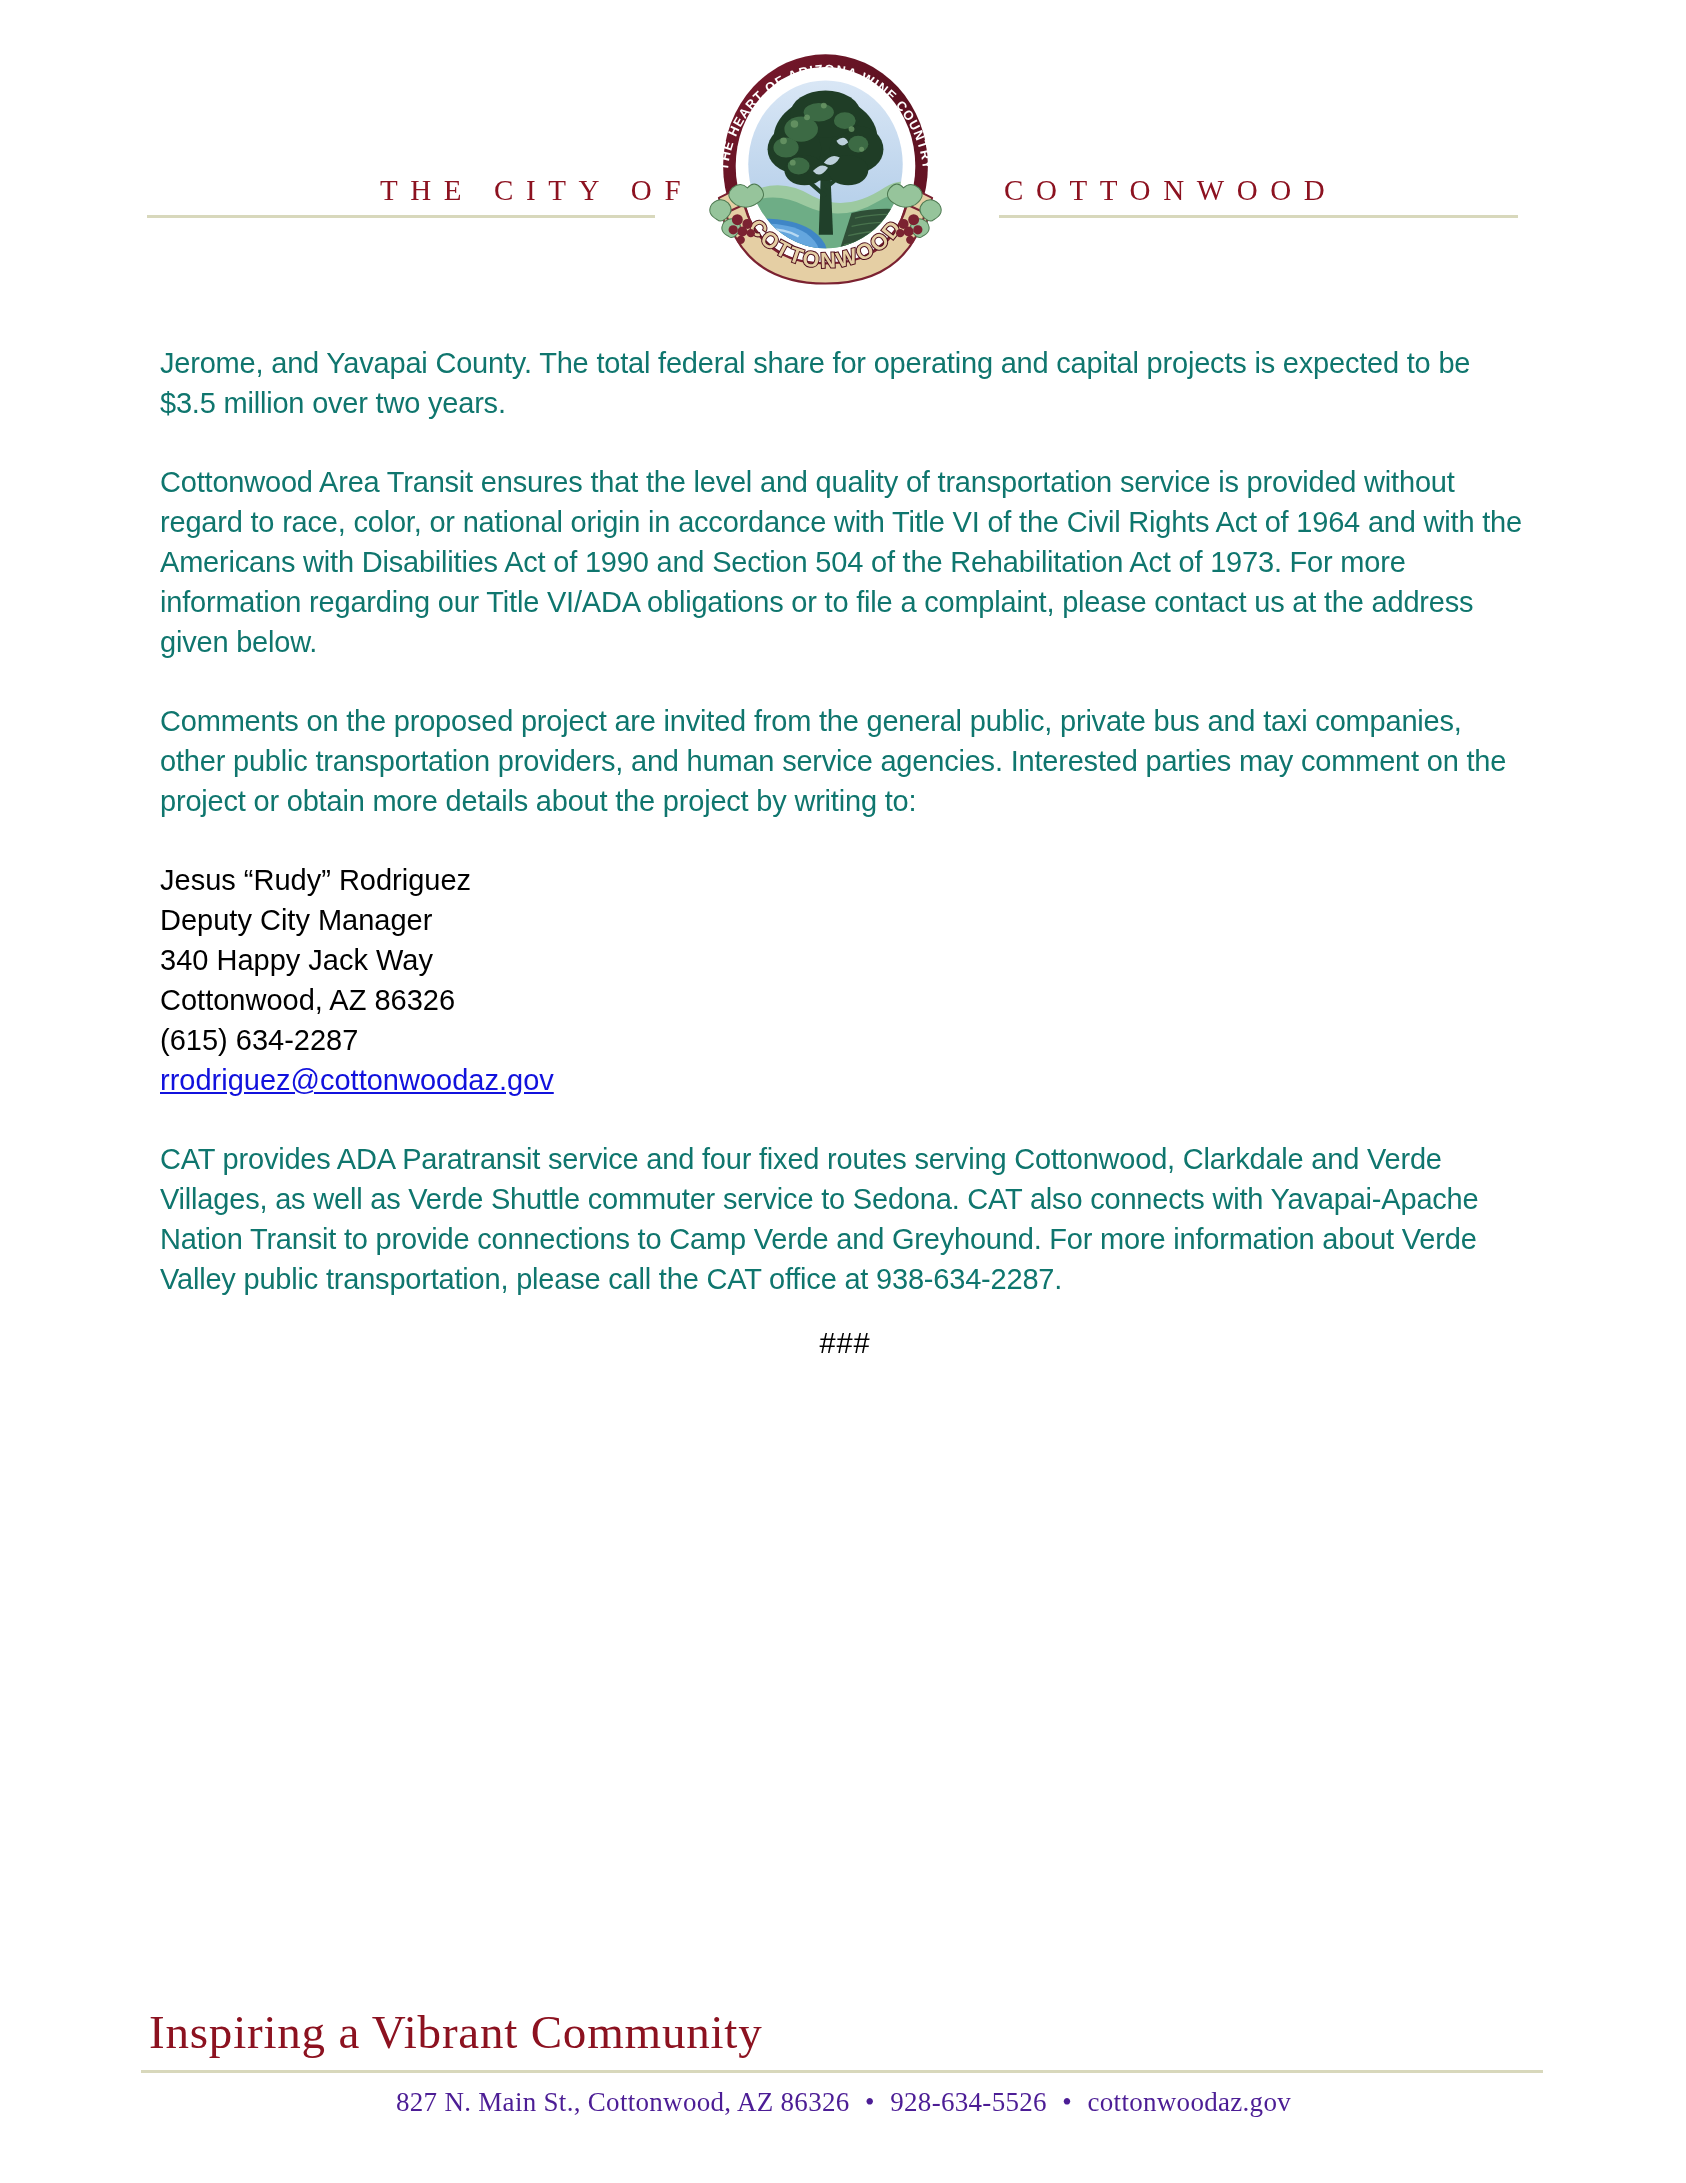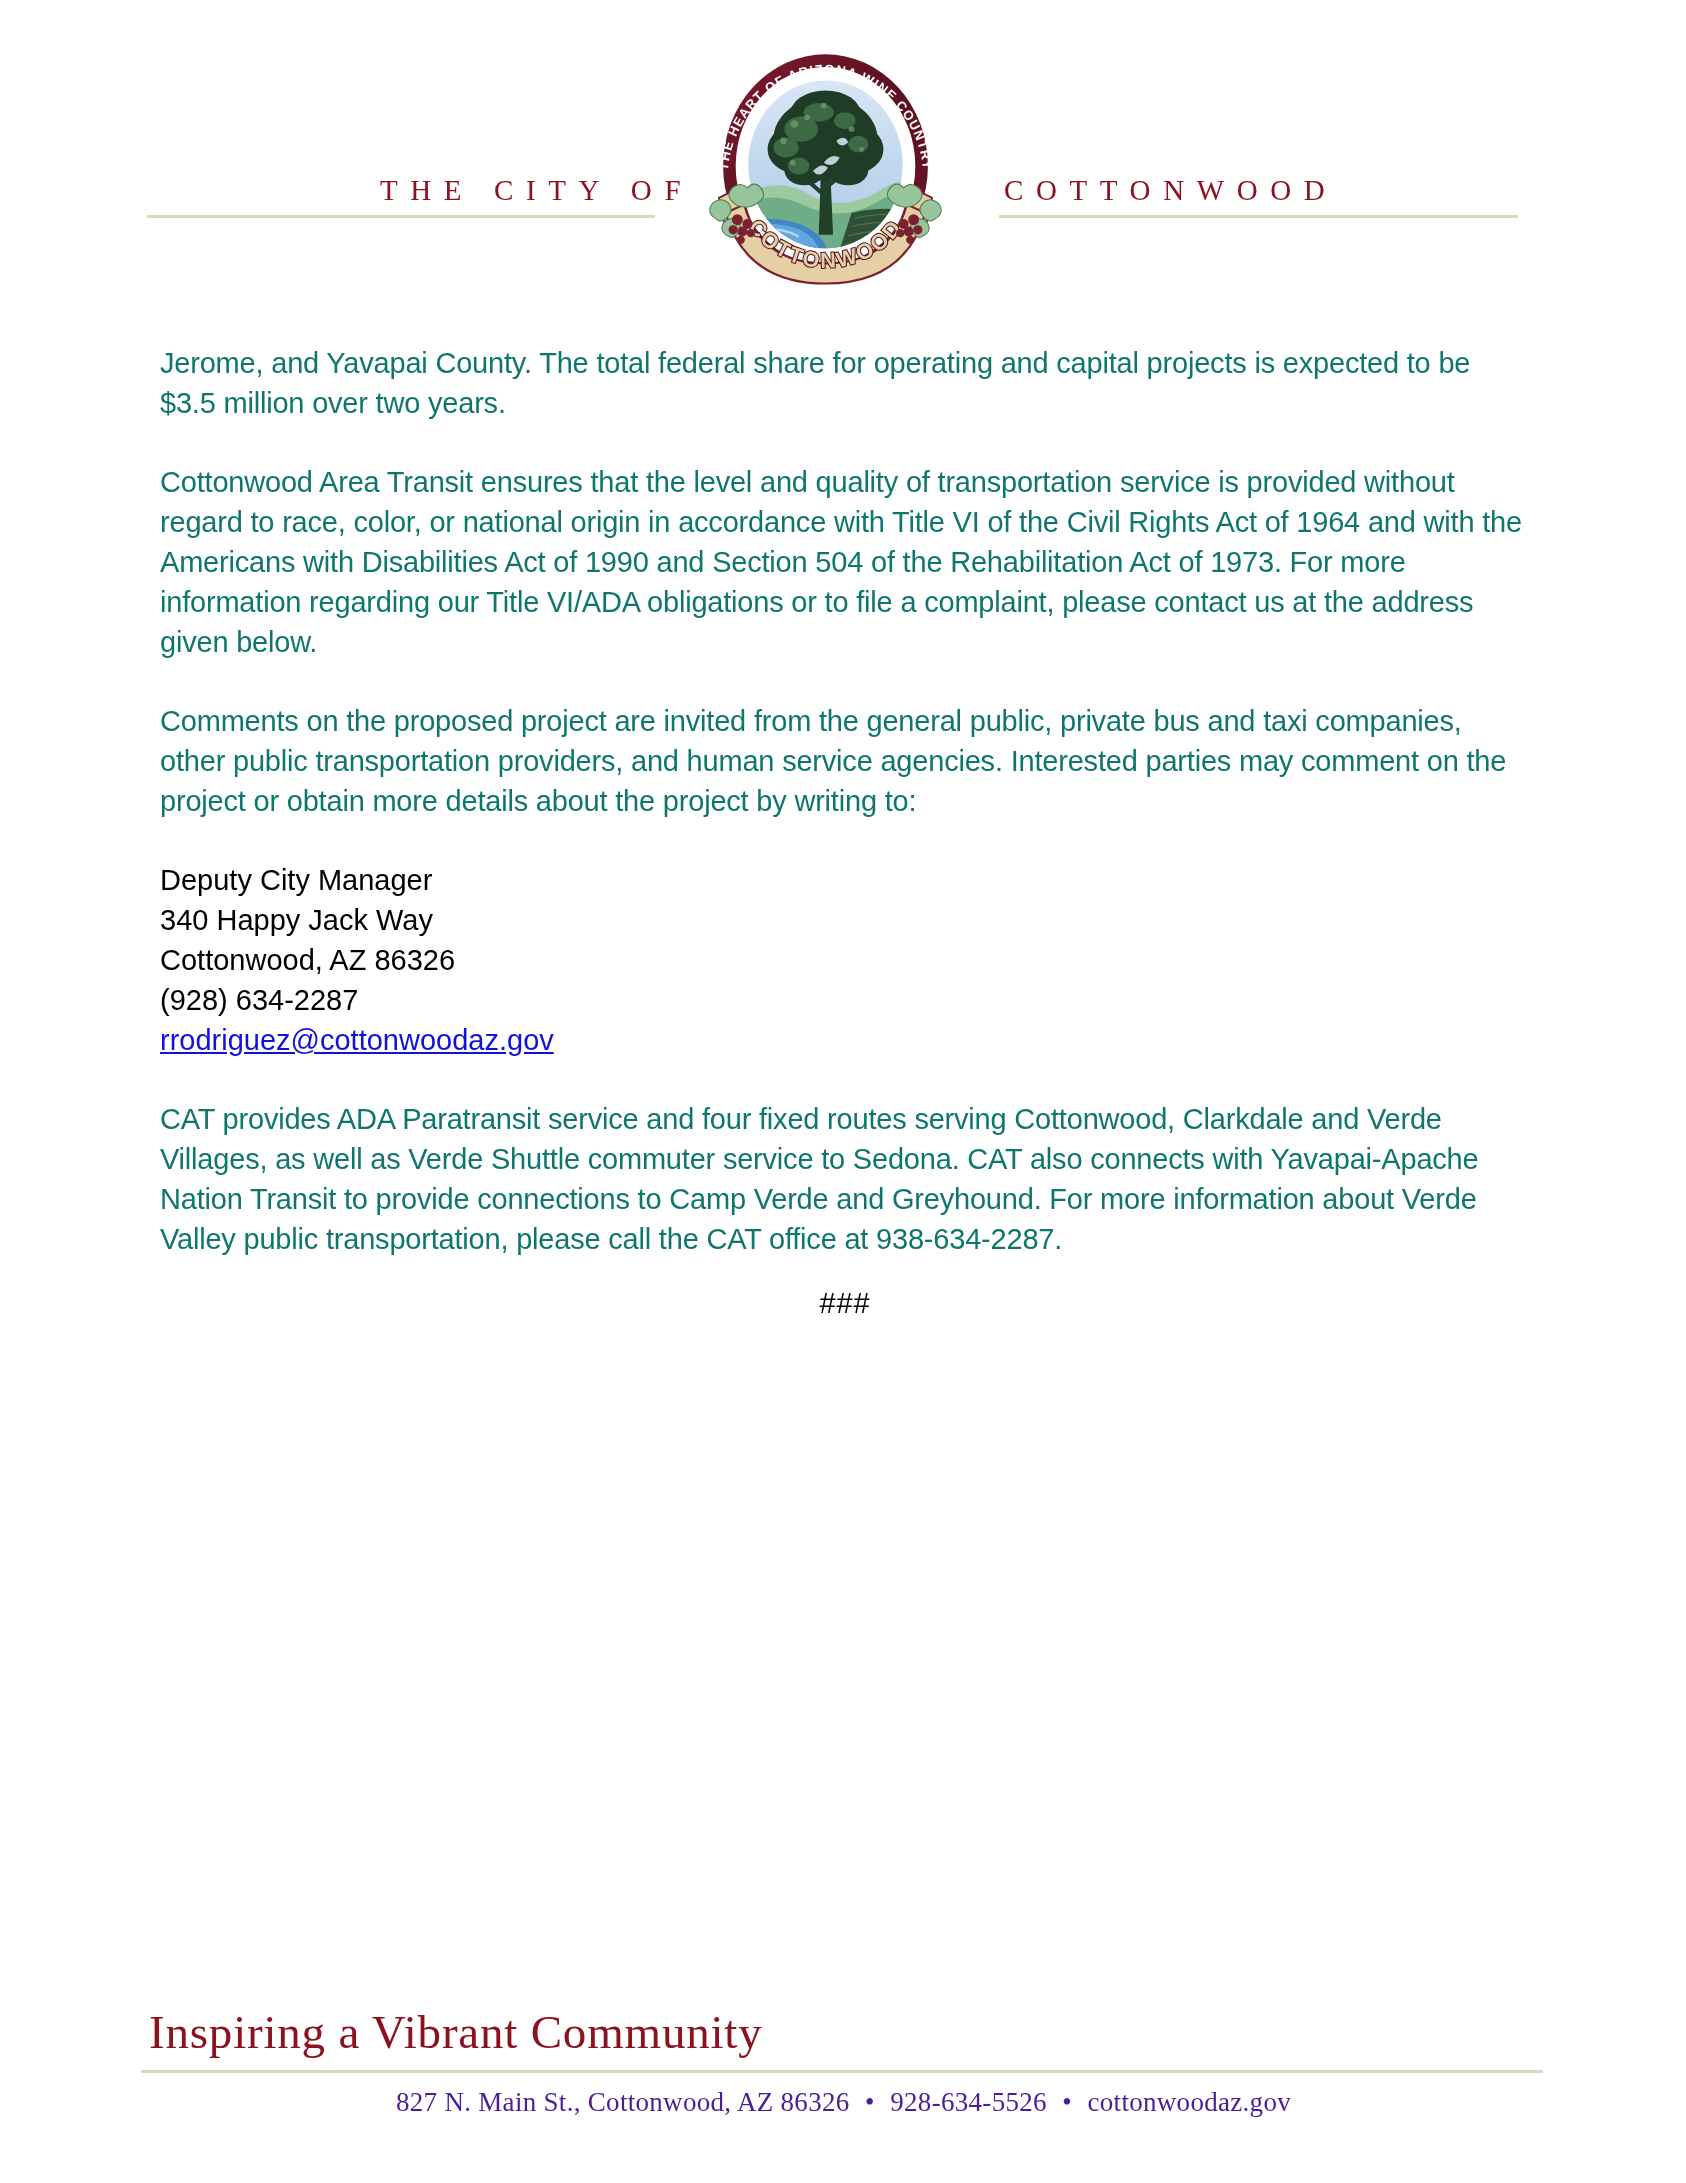--- a/index.html
+++ b/index.html
@@ -281,24 +281,25 @@
 
   <div class="content">
 
     <p class="para">Jerome, and Yavapai County. The total federal share for operating and capital projects is expected to be $3.5 million over two years.</p>
 
     <p class="para">Cottonwood Area Transit ensures that the level and quality of transportation service is provided without regard to race, color, or national origin in accordance with Title VI of the Civil Rights Act of 1964 and with the Americans with Disabilities Act of 1990 and Section 504 of the Rehabilitation Act of 1973. For more information regarding our Title VI/ADA obligations or to file a complaint, please contact us at the address given below.</p>
 
     <p class="para">Comments on the proposed project are invited from the general public, private bus and taxi companies, other public transportation providers, and human service agencies. Interested parties may comment on the project or obtain more details about the project by writing to:</p>
 
     <div class="addr-block">
+      <span class="addr-line">Jesus “Rudy” Rodriguez</span>
       <span class="addr-line">Deputy City Manager</span>
       <span class="addr-line">340 Happy Jack Way</span>
       <span class="addr-line">Cottonwood, AZ 86326</span>
-      <span class="addr-line">(928) 634-2287</span>
+      <span class="addr-line">(615) 634-2287</span>
       <span class="addr-line">
         <a class="email-link" href="#">rrodriguez@cottonwoodaz.gov</a>
       </span>
     </div>
 
     <p class="para tight">CAT provides ADA Paratransit service and four fixed routes serving Cottonwood, Clarkdale and Verde Villages, as well as Verde Shuttle commuter service to Sedona. CAT also connects with Yavapai-Apache Nation Transit to provide connections to Camp Verde and Greyhound. For more information about Verde Valley public transportation, please call the CAT office at 938-634-2287.</p>
 
     <div class="endmark">###</div>
   </div>
 

